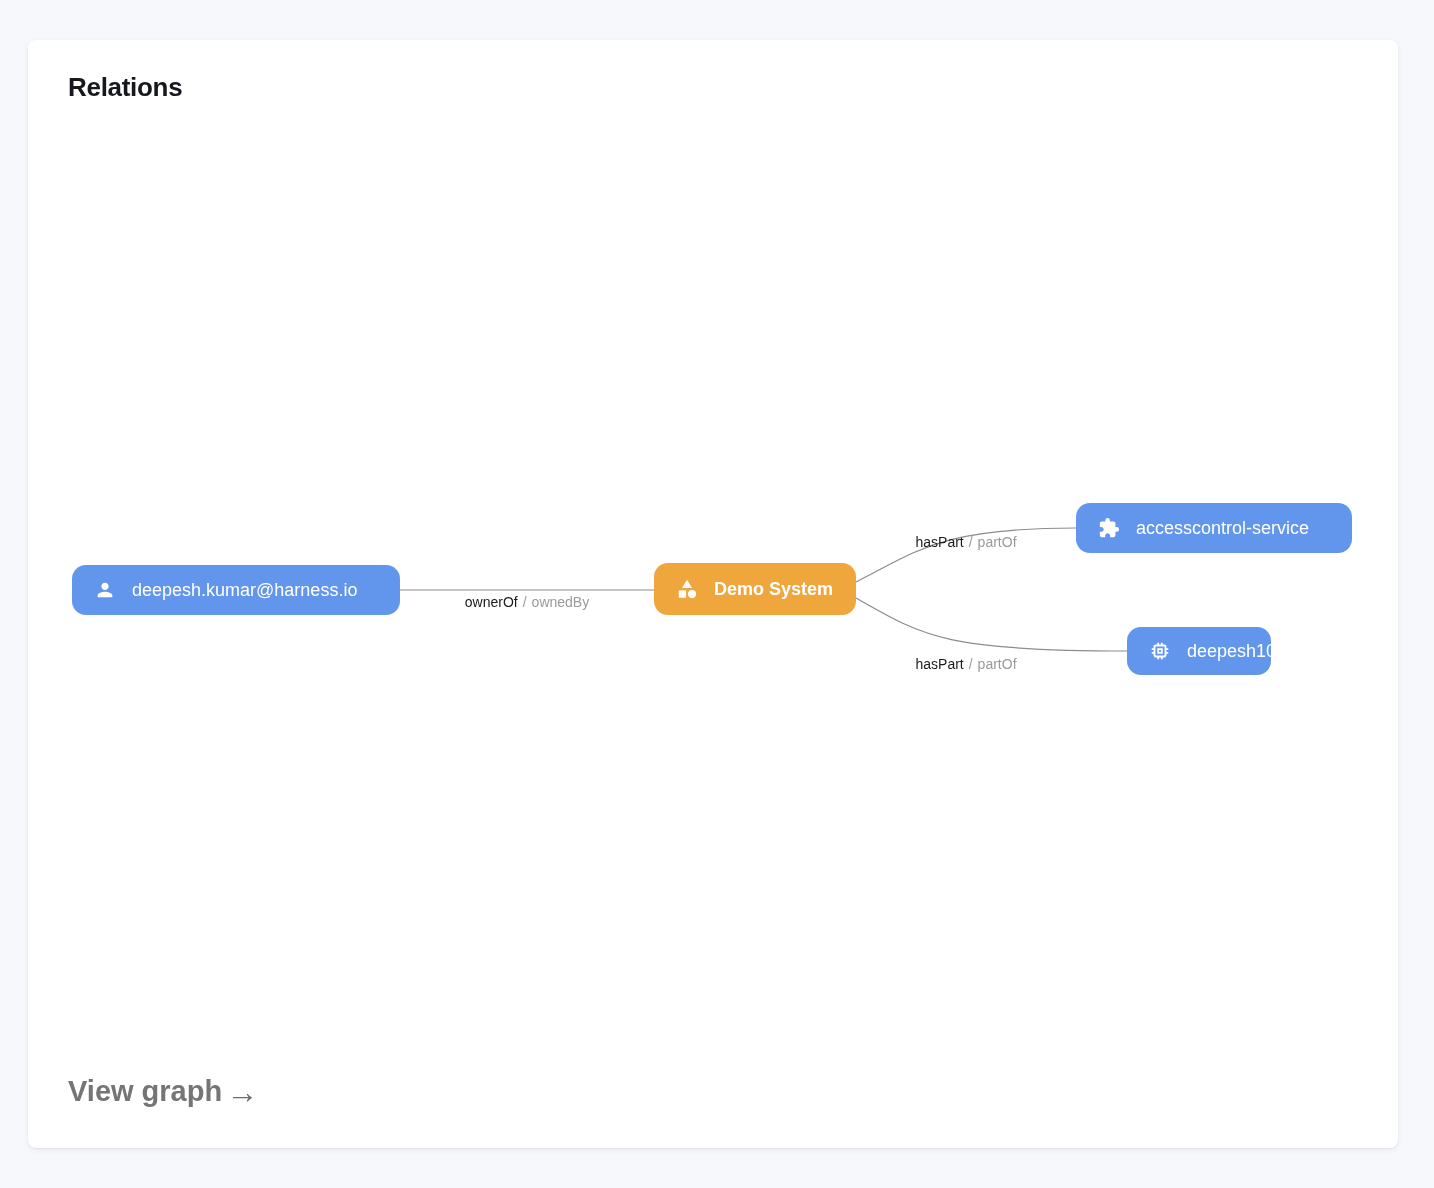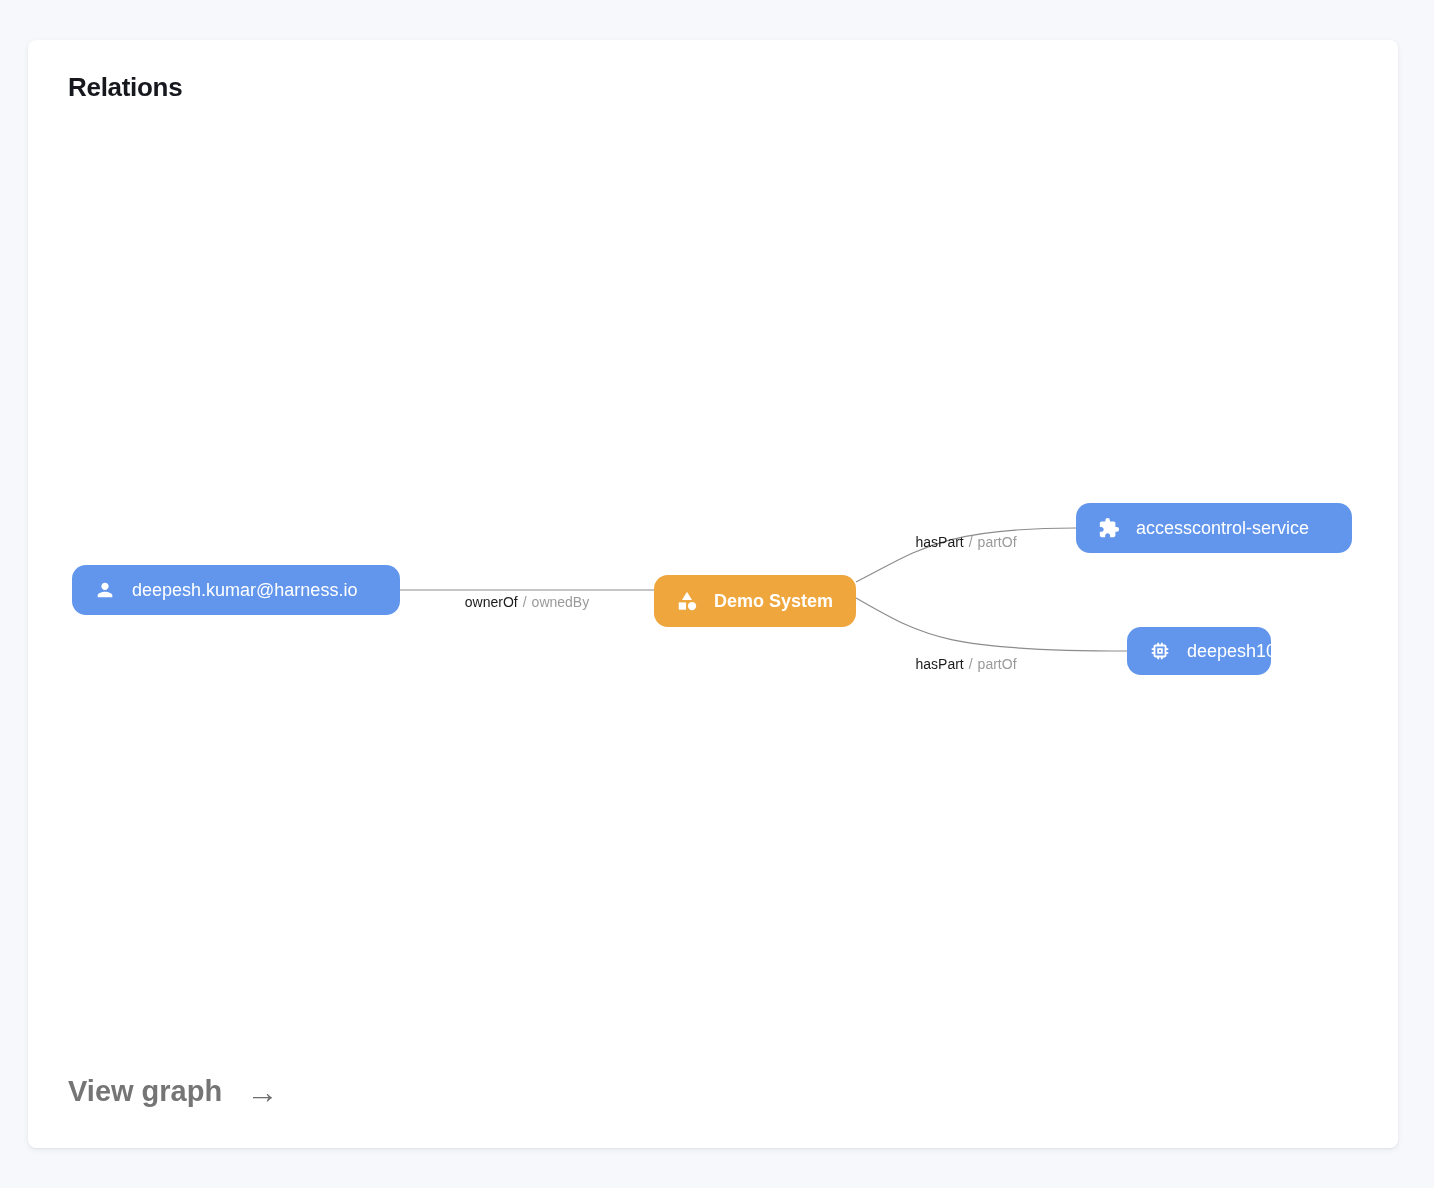--- a/index.html
+++ b/index.html
@@ -45,42 +45,42 @@
     align-items: center;
     gap: 16px;
     padding: 0 22px;
     border-radius: 14px;
     color: #ffffff;
     font-size: 18px;
     cursor: pointer;
     white-space: nowrap;
   }
   .node.blue { background: #6296ec; }
-  .node.orange { background: #efa63c; font-weight: 700; margin-top: 12px; }
+  .node.orange { background: #efa63c; font-weight: 700; }
   .nicon { display: flex; align-items: center; }
   .nicon svg { fill: #ffffff; }
   .edge-label {
     position: absolute;
     transform: translateX(-50%);
     font-size: 14px;
     white-space: nowrap;
     color: #1b1b1b;
   }
   .edge-label .sep, .edge-label .ls { color: #9a9a9a; }
   .edge-label .sep { margin: 0 5px; }
   .footer {
     position: absolute;
     left: 40px; top: 1035px;
     font-size: 29px;
     font-weight: 700;
     color: #757575;
     cursor: pointer;
     display: flex;
     align-items: center;
-    gap: 24px;
+    gap: 4px;
   }
   .footer .arrow {
     font-weight: 400;
     font-size: 32px;
     line-height: 1;
     color: #6e6e6e;
   }
 </style>
 </head>
 <body>

